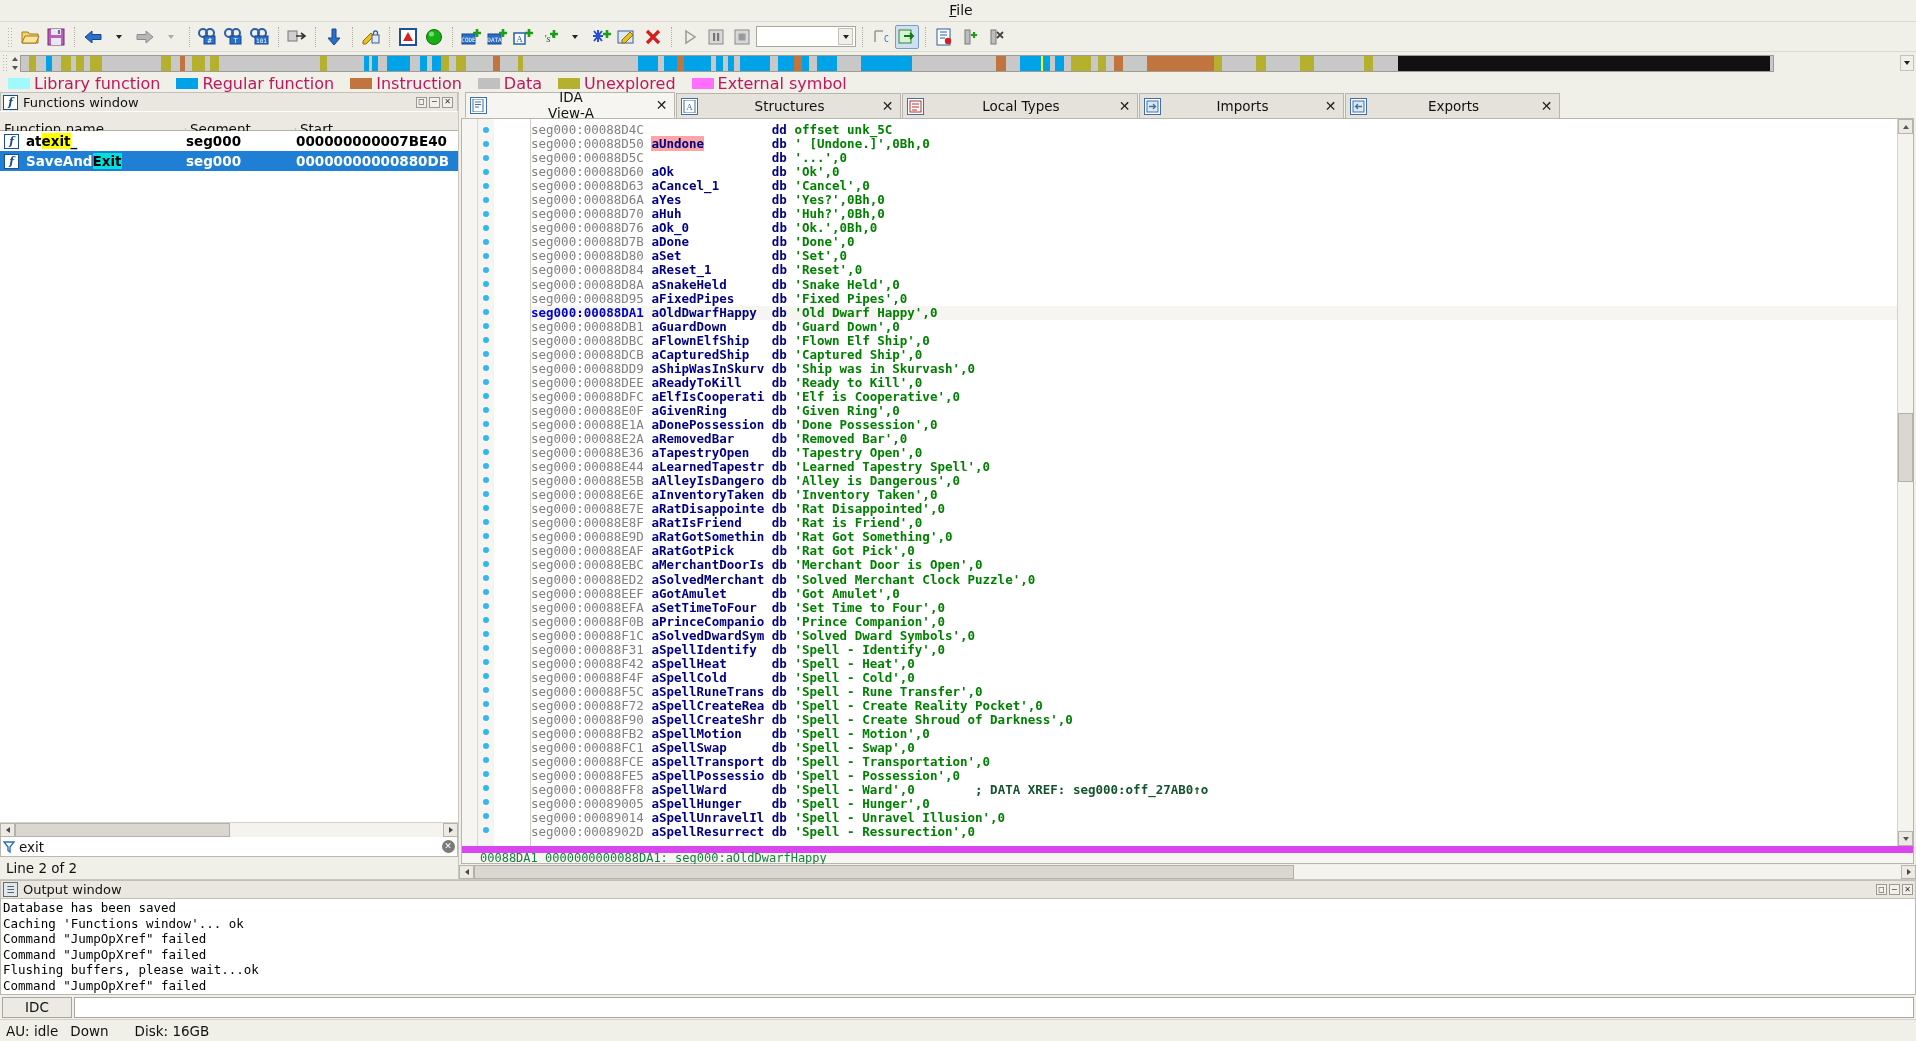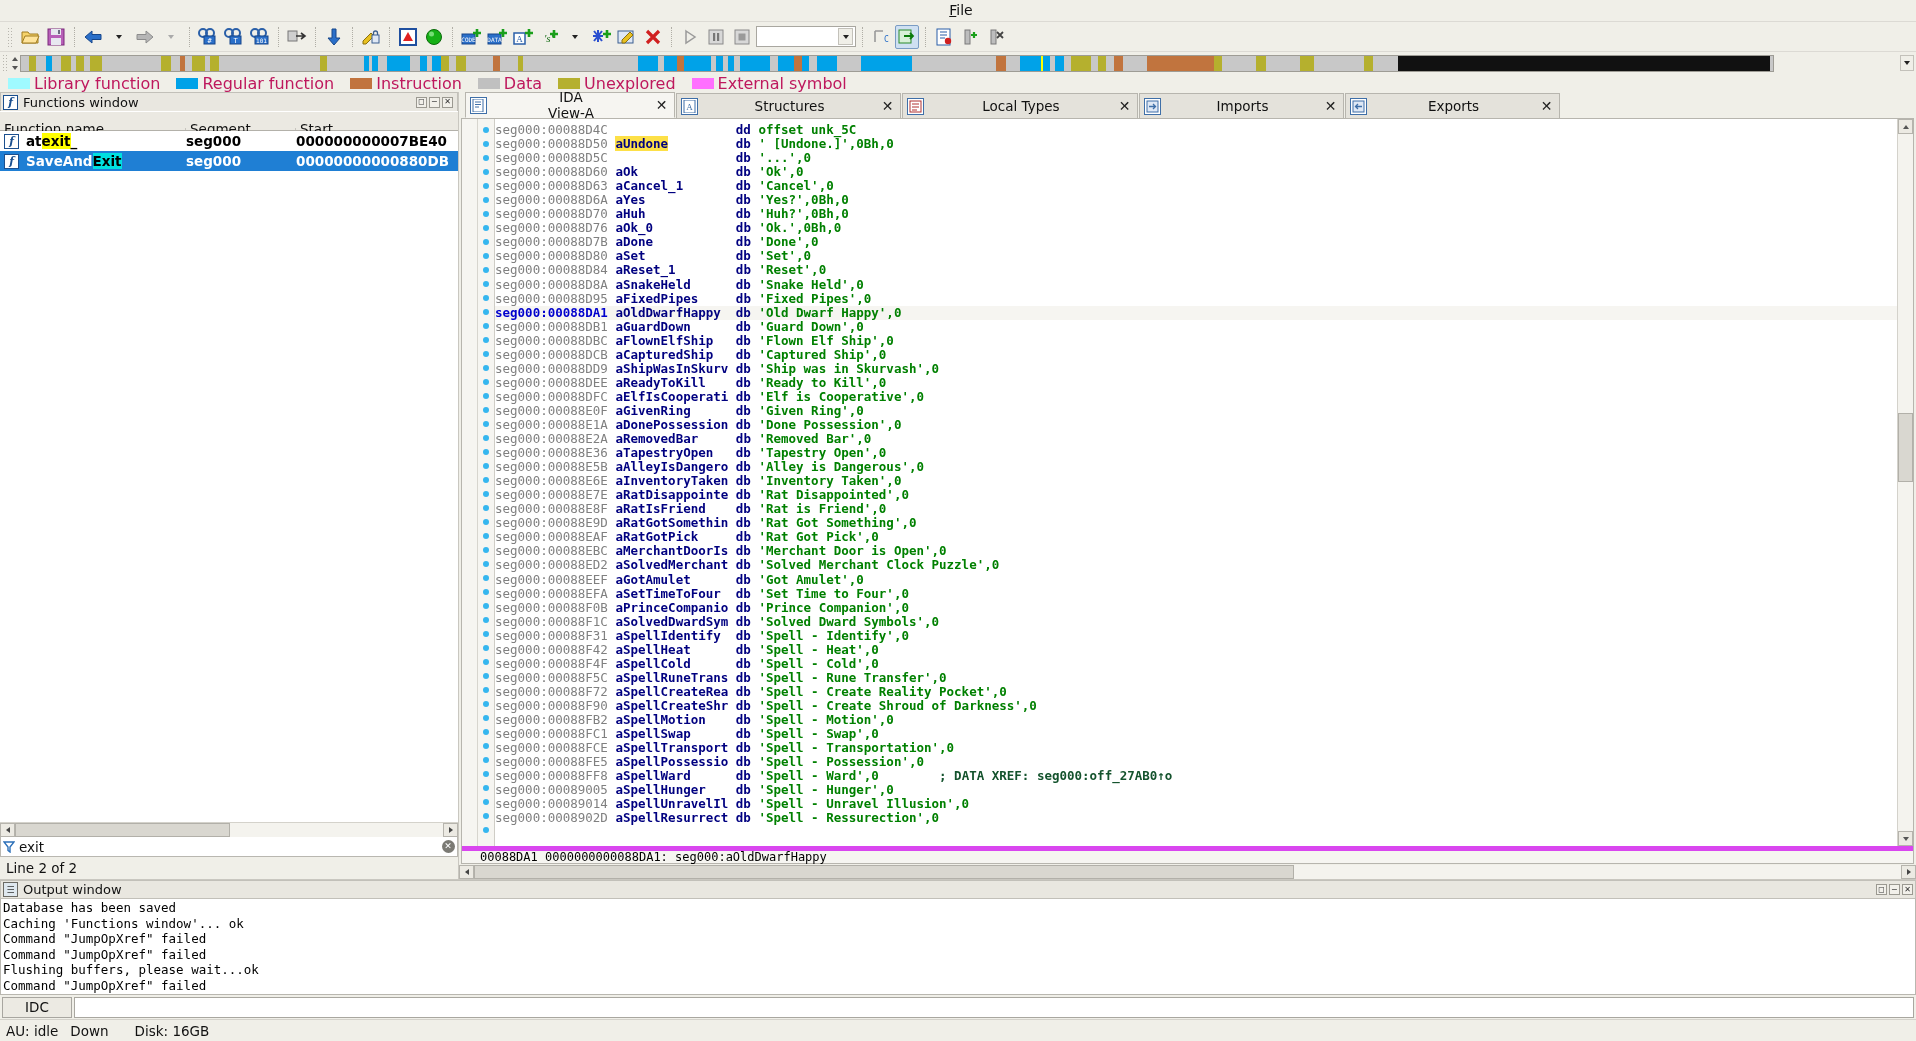--- a/index.html
+++ b/index.html
@@ -114,36 +114,36 @@
       display:flex;align-items:center;justify-content:center;}
   .tab .lbl { font-size:13.5px; color:#111; padding:0 18px; }
   .tab .xc { width:17px;height:17px;display:flex;align-items:center;justify-content:center;
       font-size:14px;font-weight:bold;color:#222; margin-left:4px;}
   .disasm-outer { flex:1; display:flex; flex-direction:column; border:1px solid #b7b5ae; background:#fff; min-height:0; margin:0 2px 0 2px;}
   .disasm-row { flex:1; display:flex; min-height:0; }
   .arrowcol { width:16px; background:#f6f5f1; border-right:1px solid #d7d5ce; flex:none; }
   .dotcol { width:16px; background:#f6f5f1; flex:none; padding-top:4px; }
   .dot { width:6px;height:6px;border-radius:50%;background:#35b6ef;margin:0 auto; }
   .dotrow { height:14px; display:flex; align-items:center; }
-  .codecol { flex:1; overflow:hidden; background:#fff; padding-top:4px; border-left:1px solid #cfcdc6;}
+  .codecol { flex:1; overflow:hidden; background:#fff; padding-top:4px; border-left:1px solid #cfcdc6;margin-left:36px;}
   .cl { height:14.06px; white-space:pre; font-family:"DejaVu Sans Mono", monospace; font-size:12.5px; line-height:14px; }
   .addr { color:#808080; }
   .addr.cur { color:#0000cd; font-weight:bold; }
   .nm { color:#000080; font-weight:bold; }
   .kw { color:#000080; font-weight:bold; }
   .str { color:#008000; font-weight:bold; }
   .cmt { color:#14532d; font-weight:bold; }
-  .hlname { background:#fde047; }
+  .hlname { background:#fca5a5; }
   .vscroll { width:16px; background:#f0efe8; display:flex; flex-direction:column; border-left:1px solid #d4d2cb; flex:none;}
   .vs-btn { height:15px; background:#eceae3; border:1px solid #b6b4ad; display:flex;align-items:center;justify-content:center;}
   .vs-track { flex:1; background:#f4f3ee; position:relative;}
   .vs-thumb { position:absolute; left:0; right:0; background:#d9d7d0; border:1px solid #b2b0a9;}
-  .disasm-status { height:17px; background:#f6f5f1; border-top:5px solid #d946ef;
+  .disasm-status { height:17px; background:#f6f5f1; border-top:7px solid #d946ef;
      display:flex; align-items:center; padding-left:18px;
-     font-family:"DejaVu Sans Mono", monospace; font-size:12px; color:#000000;}
+     font-family:"DejaVu Sans Mono", monospace; font-size:12px; color:#15803d;}
   .disasm-hscroll { height:15px; background:#f0efe8; display:flex; align-items:center;}
 
   
   .outwin { height:140px; display:flex; flex-direction:column; background:#f0efe8; border-top:1px solid #c9c7c0;}
   .ow-title { height:19px; display:flex; align-items:center; background:#e9e7e0; border:1px solid #c2c0b9; padding:0 2px;}
   .ow-title .tico { width:15px;height:15px;border:1px solid #6b6a64;background:#dfe8ef;margin-right:5px;
      display:flex;align-items:center;justify-content:center;font-size:9px;color:#333;}
   .ow-title .tx { flex:1; font-size:13px; color:#111; }
   .ow-body { flex:1; background:#fff; border:1px solid #b9b7b0; border-top:none; overflow:hidden; padding:1px 2px;}
   .ow-line { font-family:"DejaVu Sans Mono", monospace; font-size:12.5px; line-height:15.6px; color:#000; white-space:pre;}
@@ -776,20 +776,21 @@
               <div class="cl"><span class="addr">seg000:00088DB1</span> <span class="nm">aGuardDown</span>      <span class="kw">db </span><span class="str">'Guard Down',0</span></div>
               <div class="cl"><span class="addr">seg000:00088DBC</span> <span class="nm">aFlownElfShip</span>   <span class="kw">db </span><span class="str">'Flown Elf Ship',0</span></div>
               <div class="cl"><span class="addr">seg000:00088DCB</span> <span class="nm">aCapturedShip</span>   <span class="kw">db </span><span class="str">'Captured Ship',0</span></div>
               <div class="cl"><span class="addr">seg000:00088DD9</span> <span class="nm">aShipWasInSkurv</span> <span class="kw">db </span><span class="str">'Ship was in Skurvash',0</span></div>
               <div class="cl"><span class="addr">seg000:00088DEE</span> <span class="nm">aReadyToKill</span>    <span class="kw">db </span><span class="str">'Ready to Kill',0</span></div>
               <div class="cl"><span class="addr">seg000:00088DFC</span> <span class="nm">aElfIsCooperati</span> <span class="kw">db </span><span class="str">'Elf is Cooperative',0</span></div>
               <div class="cl"><span class="addr">seg000:00088E0F</span> <span class="nm">aGivenRing</span>      <span class="kw">db </span><span class="str">'Given Ring',0</span></div>
               <div class="cl"><span class="addr">seg000:00088E1A</span> <span class="nm">aDonePossession</span> <span class="kw">db </span><span class="str">'Done Possession',0</span></div>
               <div class="cl"><span class="addr">seg000:00088E2A</span> <span class="nm">aRemovedBar</span>     <span class="kw">db </span><span class="str">'Removed Bar',0</span></div>
               <div class="cl"><span class="addr">seg000:00088E36</span> <span class="nm">aTapestryOpen</span>   <span class="kw">db </span><span class="str">'Tapestry Open',0</span></div>
+              <div class="cl"><span class="addr">seg000:00088E44</span> <span class="nm">aLearnedTapestr</span> <span class="kw">db </span><span class="str">'Learned Tapestry Spell',0</span></div>
               <div class="cl"><span class="addr">seg000:00088E5B</span> <span class="nm">aAlleyIsDangero</span> <span class="kw">db </span><span class="str">'Alley is Dangerous',0</span></div>
               <div class="cl"><span class="addr">seg000:00088E6E</span> <span class="nm">aInventoryTaken</span> <span class="kw">db </span><span class="str">'Inventory Taken',0</span></div>
               <div class="cl"><span class="addr">seg000:00088E7E</span> <span class="nm">aRatDisappointe</span> <span class="kw">db </span><span class="str">'Rat Disappointed',0</span></div>
               <div class="cl"><span class="addr">seg000:00088E8F</span> <span class="nm">aRatIsFriend</span>    <span class="kw">db </span><span class="str">'Rat is Friend',0</span></div>
               <div class="cl"><span class="addr">seg000:00088E9D</span> <span class="nm">aRatGotSomethin</span> <span class="kw">db </span><span class="str">'Rat Got Something',0</span></div>
               <div class="cl"><span class="addr">seg000:00088EAF</span> <span class="nm">aRatGotPick</span>     <span class="kw">db </span><span class="str">'Rat Got Pick',0</span></div>
               <div class="cl"><span class="addr">seg000:00088EBC</span> <span class="nm">aMerchantDoorIs</span> <span class="kw">db </span><span class="str">'Merchant Door is Open',0</span></div>
               <div class="cl"><span class="addr">seg000:00088ED2</span> <span class="nm">aSolvedMerchant</span> <span class="kw">db </span><span class="str">'Solved Merchant Clock Puzzle',0</span></div>
               <div class="cl"><span class="addr">seg000:00088EEF</span> <span class="nm">aGotAmulet</span>      <span class="kw">db </span><span class="str">'Got Amulet',0</span></div>
               <div class="cl"><span class="addr">seg000:00088EFA</span> <span class="nm">aSetTimeToFour</span>  <span class="kw">db </span><span class="str">'Set Time to Four',0</span></div>

